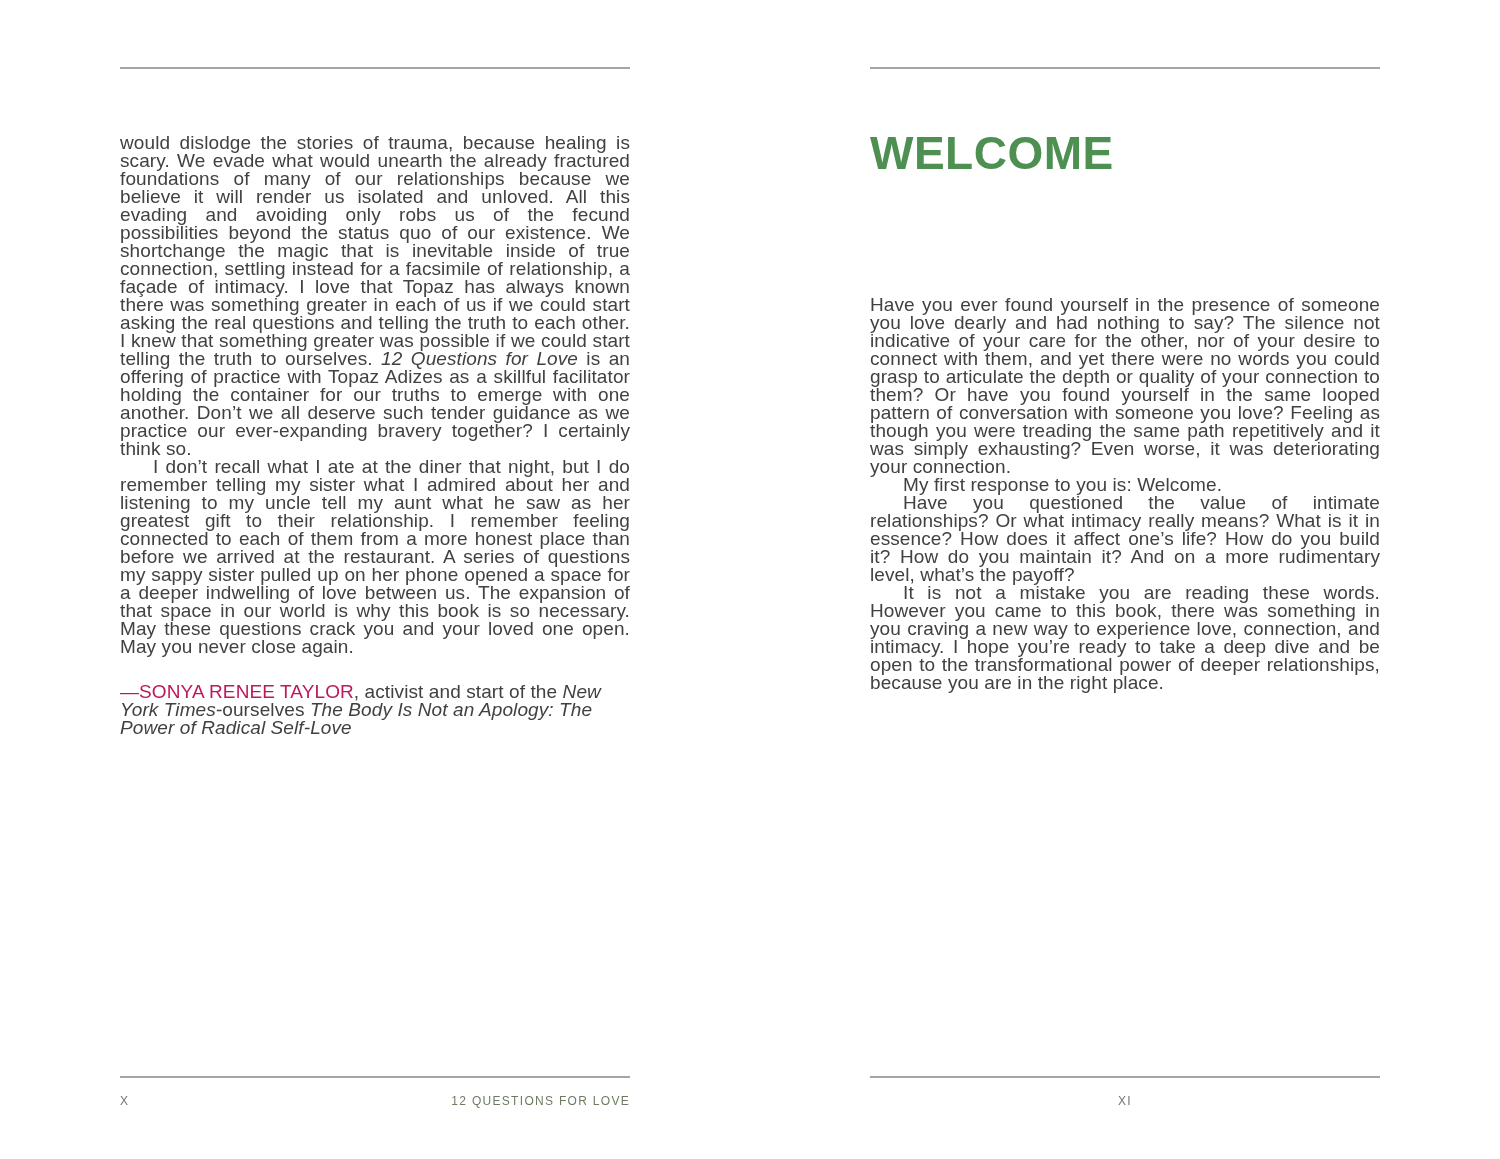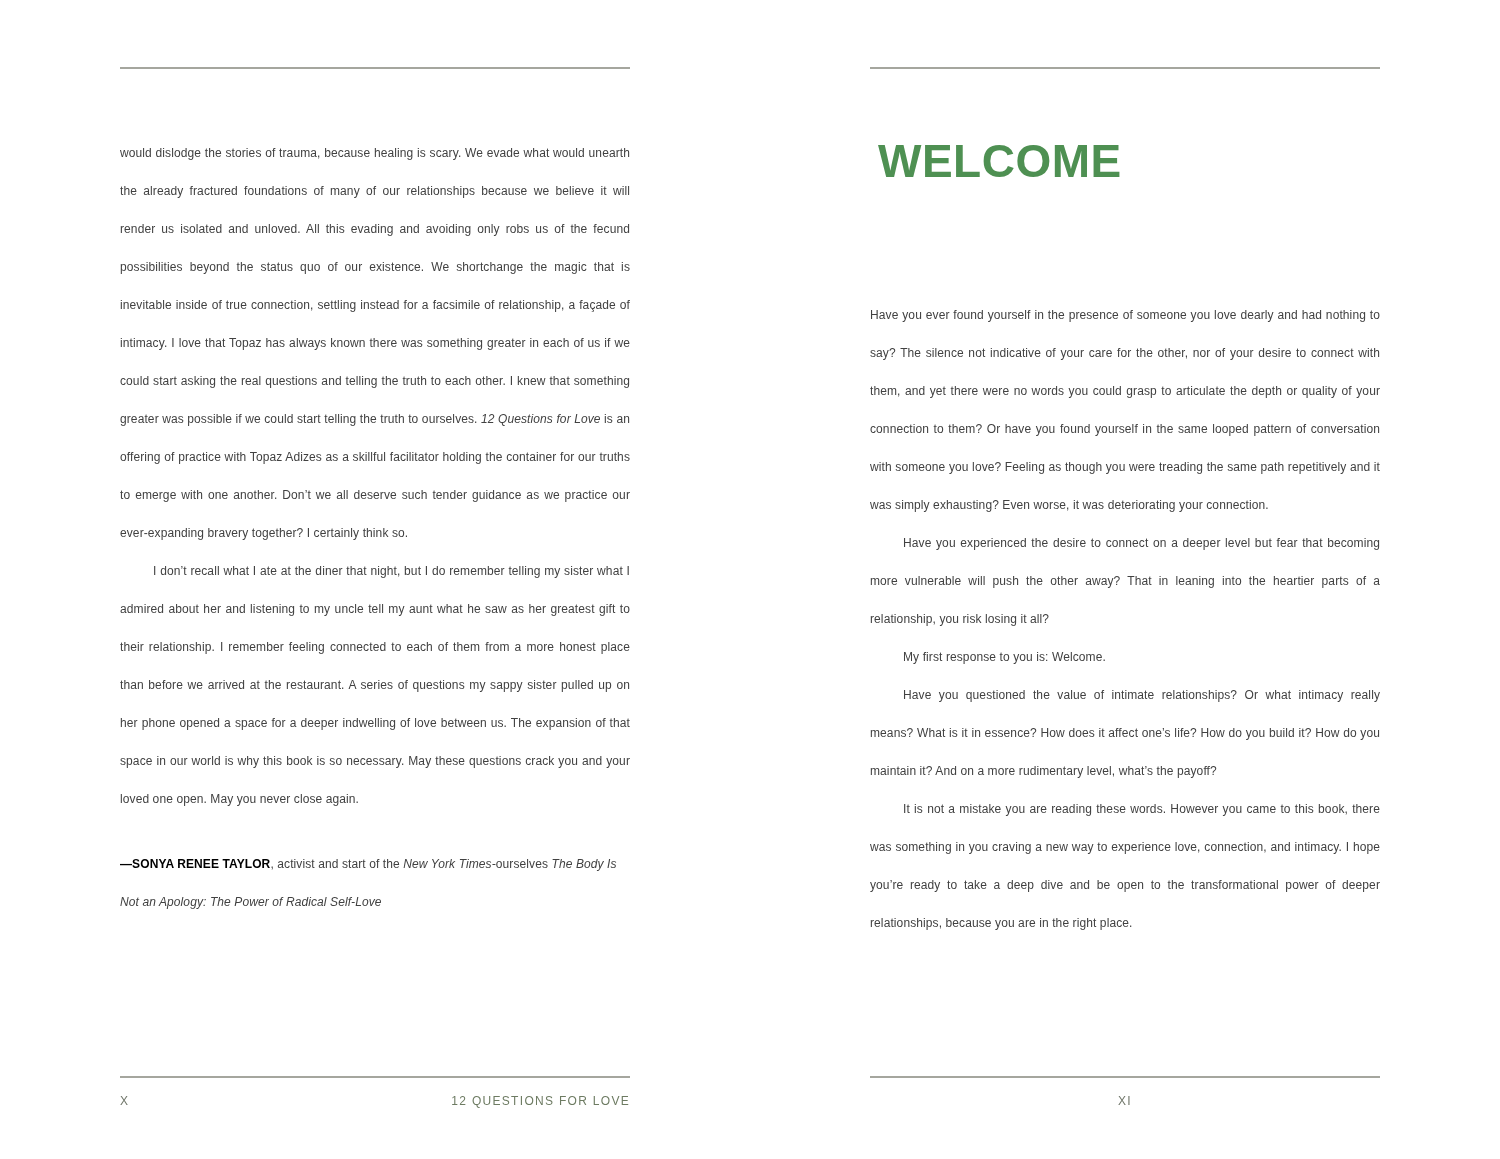--- a/index.html
+++ b/index.html
@@ -18,35 +18,35 @@
     position: absolute; left: 0; width: 100%; height: 2px;
     border: none; margin: 0; background: #95978d; opacity: .85;
   }
   .rule.top    { top: 67px; }
   .rule.bottom { top: 1076px; }
 
   .content { position: absolute; top: 134px; left: 0; right: 0; }
 
   .body-text {
     color: #414141;
-    font-size: 12px;
-    line-height: 38px;
+    font-size: 19px;
+    line-height: 18px;
     text-align: justify;
     letter-spacing: 0.1px;
   }
   .para { margin: 0; }
   .para.indent { text-indent: 33px; }
   .italic { font-style: italic; }
-  .green-bold { color: #000000; font-weight: 700; }
+  .green-bold { color: #be185d; font-weight: 400; }
 
   .attribution { margin-top: 27px; }
   .attribution .para { text-align: left; }
 
   .chapter-heading {
-    position: absolute; top: 126px; left: 0; margin: 8px;
+    position: absolute; top: 126px; left: 0; margin: 0;
     font-size: 46px; font-weight: 800; letter-spacing: 0.5px;
     color: #4e9052;
   }
   .page.right .content { top: 296px; }
 
   .page-footer {
     position: absolute; top: 1094px; left: 0; right: 0;
     display: flex; justify-content: space-between; align-items: baseline;
     font-size: 12px; letter-spacing: 1.3px;
     color: #71776b;
@@ -77,21 +77,20 @@
       <span class="running-title">12 QUESTIONS FOR LOVE</span>
     </footer>
   </section>
 
   <section class="page right">
     <hr class="rule top">
     <h1 class="chapter-heading">WELCOME</h1>
     <div class="content">
       <div class="body-text">
           <p class="para"><span>Have you ever found yourself in the presence of someone you love dearly and had nothing to say? The silence not indicative of your care for the other, nor of your desire to connect with them, and yet there were no words you could grasp to articulate the depth or quality of your connection to them? Or have you found yourself in the same looped pattern of conversation with someone you love? Feeling as though you were treading the same path repetitively and it was simply exhausting? Even worse, it was deteriorating your connection.</span></p>
-          <p class="para indent"><span>Have you experienced the desire to connect on a deeper level but fear that becoming more vulnerable will push the other away? That in leaning into the heartier parts of a relationship, you risk losing it all?</span></p>
           <p class="para indent"><span>My first response to you is: Welcome.</span></p>
           <p class="para indent"><span>Have you questioned the value of intimate relationships? Or what intimacy really means? What is it in essence? How does it affect one’s life? How do you build it? How do you maintain it? And on a more rudimentary level, what’s the payoff?</span></p>
           <p class="para indent"><span>It is not a mistake you are reading these words. However you came to this book, there was something in you craving a new way to experience love, connection, and intimacy. I hope you’re ready to take a deep dive and be open to the transformational power of deeper relationships, because you are in the right place.</span></p>
         </div>
     </div>
     <hr class="rule bottom">
     <footer class="page-footer right-footer">
       <span class="pagenum">XI</span>
     </footer>
   </section>

